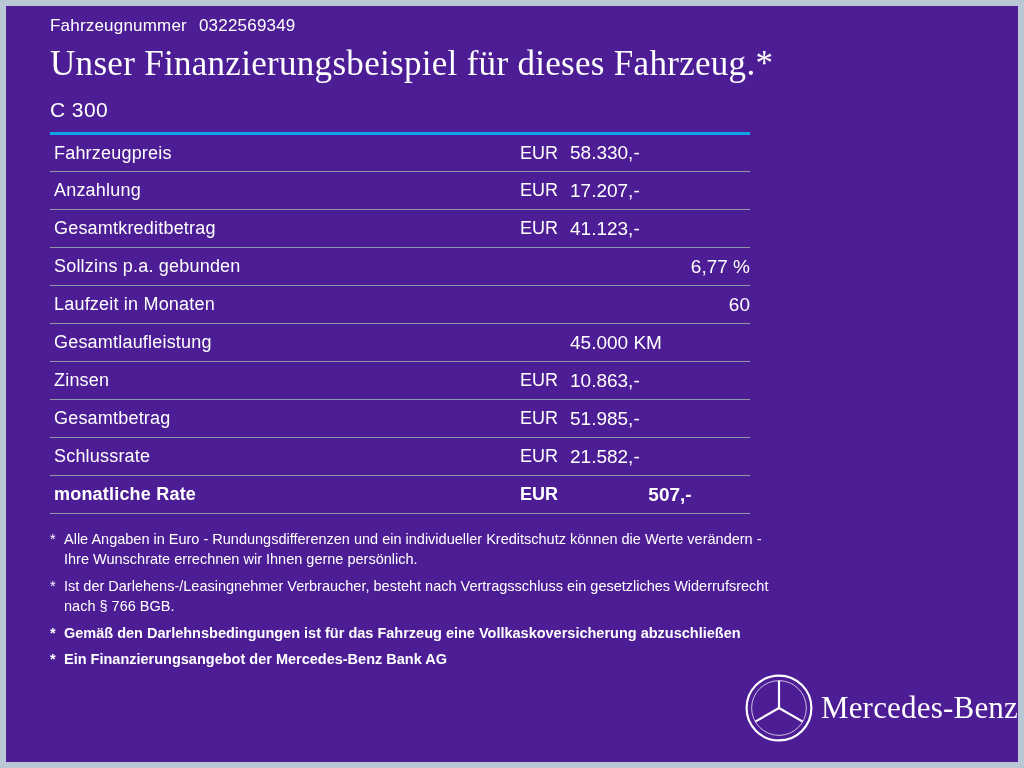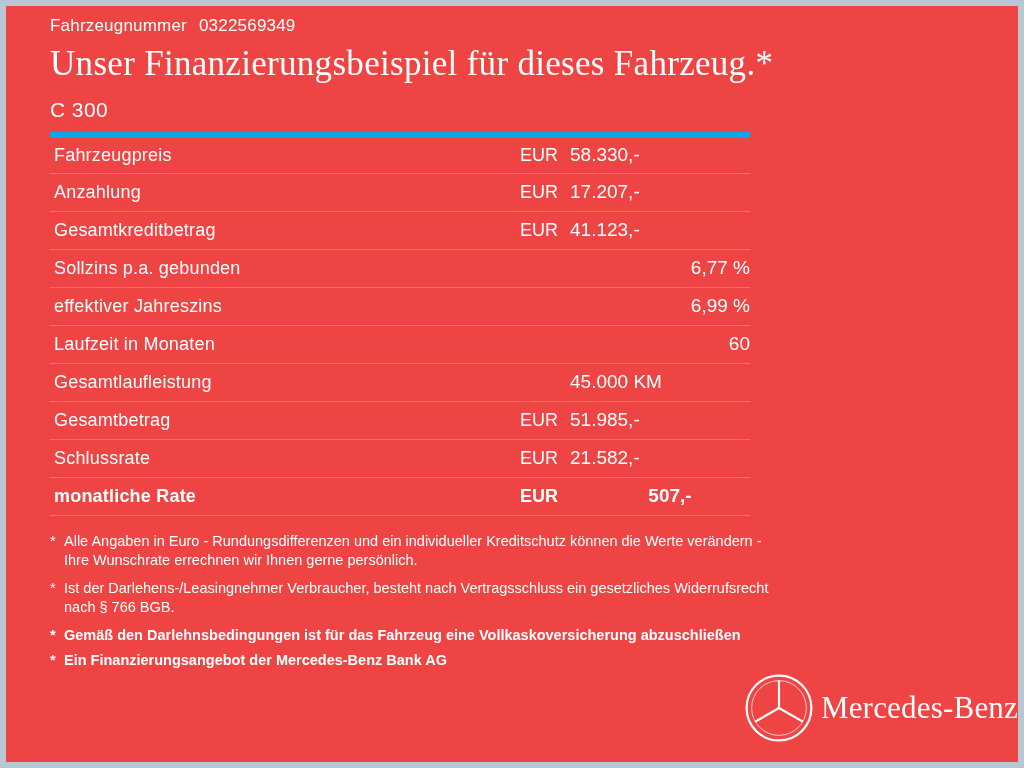--- a/index.html
+++ b/index.html
@@ -19,21 +19,21 @@
     height: 768px;
     background: #b9c6d4;
     box-sizing: border-box;
   }
   .sheet {
     position: absolute;
     left: 6px;
     top: 6px;
     width: 1012px;
     height: 756px;
-    background: #ef4444;
+    background: #4c1d95;
     color: #ffffff;
     box-sizing: border-box;
     padding: 10px 44px 10px 44px;
   }
   .vehicle-number {
     font-size: 17px;
     letter-spacing: 0.2px;
     color: #ffffff;
     margin: 0 0 2px 0;
     font-family: "Liberation Sans", sans-serif;
@@ -61,21 +61,21 @@
   }
   .table tr {
     height: 38px;
   }
   .table td {
     border-bottom: 1px solid #8d98a3;
     padding: 0;
     vertical-align: middle;
   }
   .table tr:first-child td {
-    border-top: 6px solid #0ea5e9;
+    border-top: 3px solid #0ea5e9;
   }
   .label-cell {
     font-size: 18px;
     color: #ffffff;
     padding-left: 4px !important;
     letter-spacing: 0.2px;
   }
   .cur-cell {
     font-size: 18px;
     text-align: right;
@@ -174,33 +174,33 @@
           <td class="label-cell">Gesamtkreditbetrag</td>
           <td class="cur-cell">EUR</td>
           <td class="val-cell">41.123,-</td>
         </tr>
         <tr>
           <td class="label-cell">Sollzins p.a. gebunden</td>
           <td class="cur-cell"></td>
           <td class="val-cell centerish">6,77 %</td>
         </tr>
         <tr>
-          <td class="label-cell">effektiver Jahreszins</td>
-          <td class="cur-cell"></td>
-          <td class="val-cell centerish">6,99 %</td>
-        </tr>
-        <tr>
           <td class="label-cell">Laufzeit in Monaten</td>
           <td class="cur-cell"></td>
           <td class="val-cell centerish">60</td>
         </tr>
         <tr>
           <td class="label-cell">Gesamtlaufleistung</td>
           <td class="cur-cell"></td>
           <td class="val-cell">45.000 KM</td>
+        </tr>
+        <tr>
+          <td class="label-cell">Zinsen</td>
+          <td class="cur-cell">EUR</td>
+          <td class="val-cell">10.863,-</td>
         </tr>
         <tr>
           <td class="label-cell">Gesamtbetrag</td>
           <td class="cur-cell">EUR</td>
           <td class="val-cell">51.985,-</td>
         </tr>
         <tr>
           <td class="label-cell">Schlussrate</td>
           <td class="cur-cell">EUR</td>
           <td class="val-cell">21.582,-</td>

